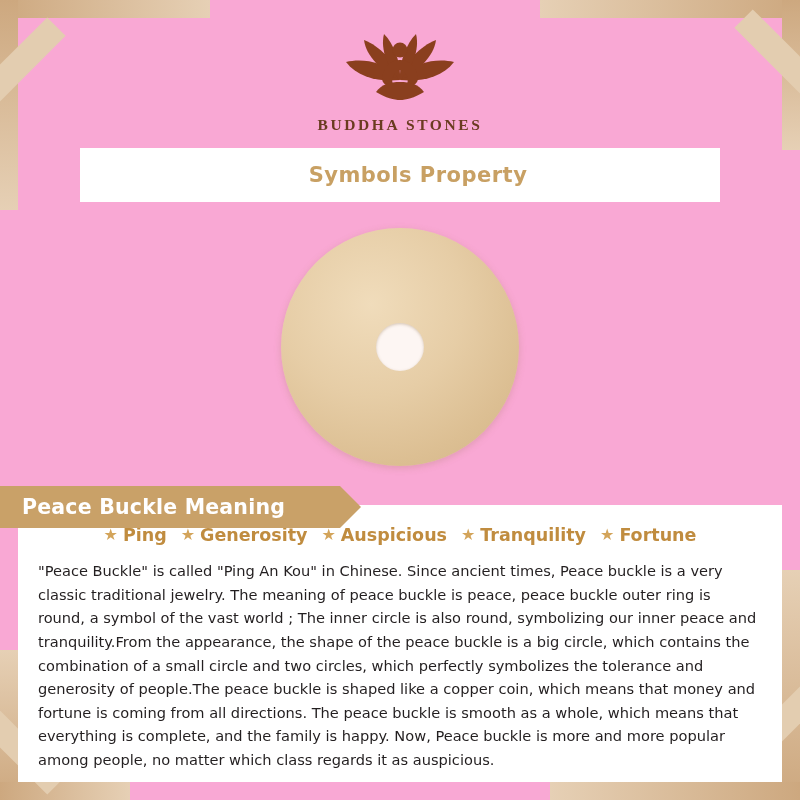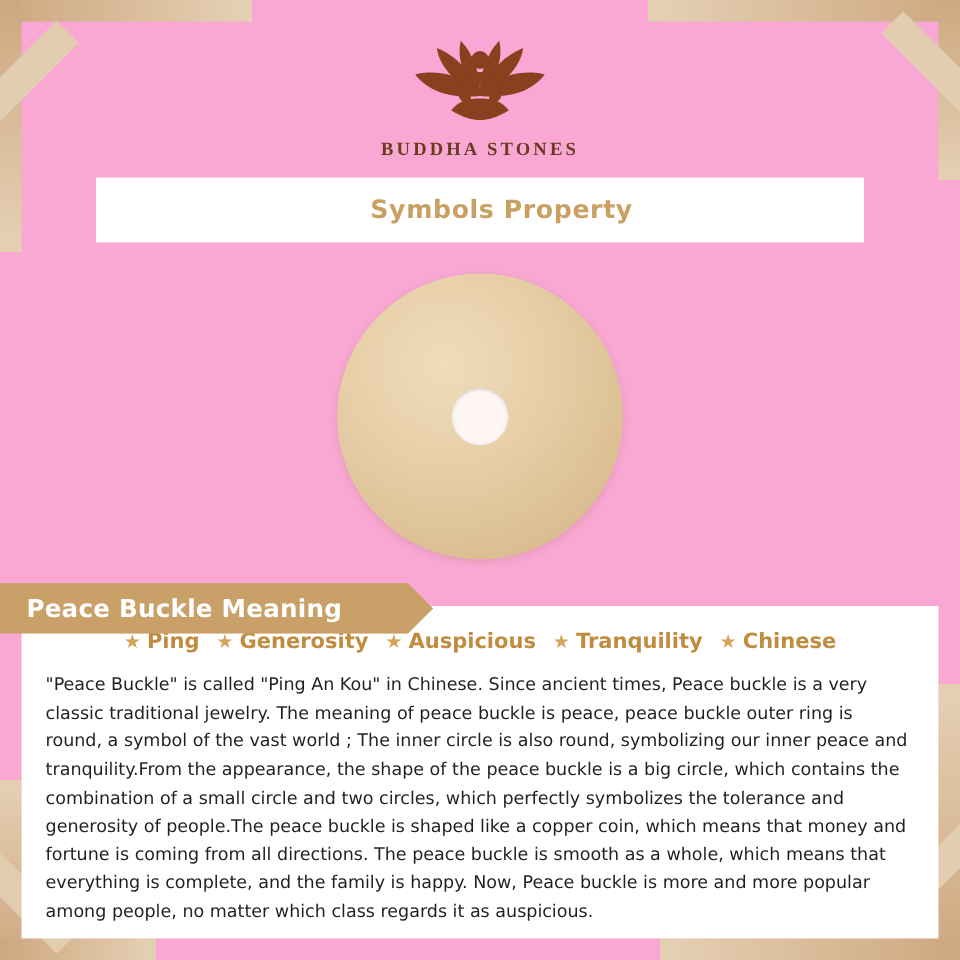--- a/index.html
+++ b/index.html
@@ -273,19 +273,19 @@
       <span class="keyword">
         <span class="star">★</span>
         <span>Auspicious</span>
       </span>
       <span class="keyword">
         <span class="star">★</span>
         <span>Tranquility</span>
       </span>
       <span class="keyword">
         <span class="star">★</span>
-        <span>Chinese</span>
+        <span>Fortune</span>
       </span>
     </div>
     <div class="body-text">"Peace Buckle" is called "Ping An Kou" in Chinese. Since ancient times, Peace buckle is a very classic traditional jewelry. The meaning of peace buckle is peace, peace buckle outer ring is round, a symbol of the vast world ; The inner circle is also round, symbolizing our inner peace and tranquility.From the appearance, the shape of the peace buckle is a big circle, which contains the combination of a small circle and two circles, which perfectly symbolizes the tolerance and generosity of people.The peace buckle is shaped like a copper coin, which means that money and fortune is coming from all directions. The peace buckle is smooth as a whole, which means that everything is complete, and the family is happy. Now, Peace buckle is more and more popular among people, no matter which class regards it as auspicious.</div>
   </div>
 
 </div>
 
 </body></html>

